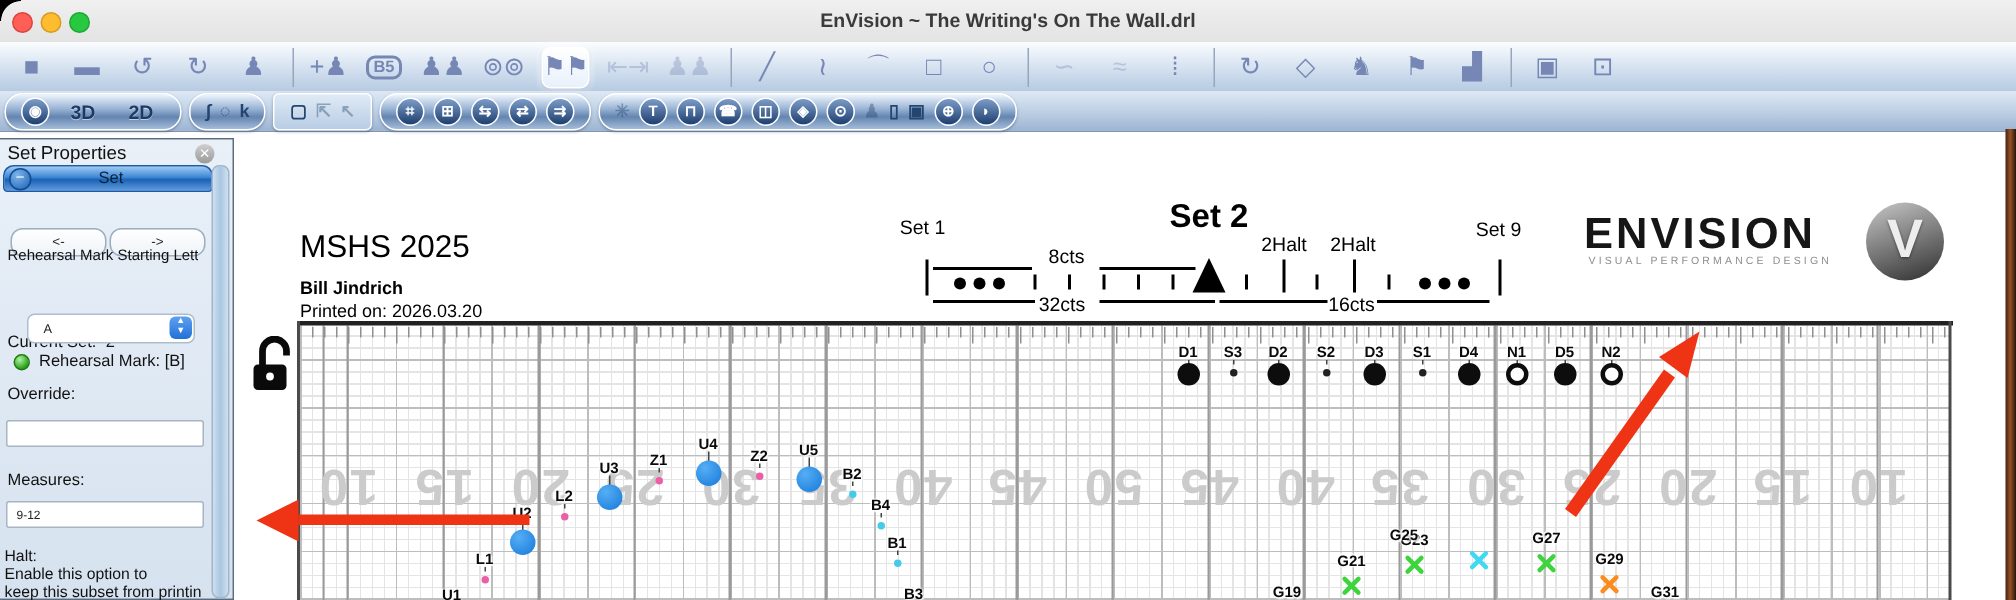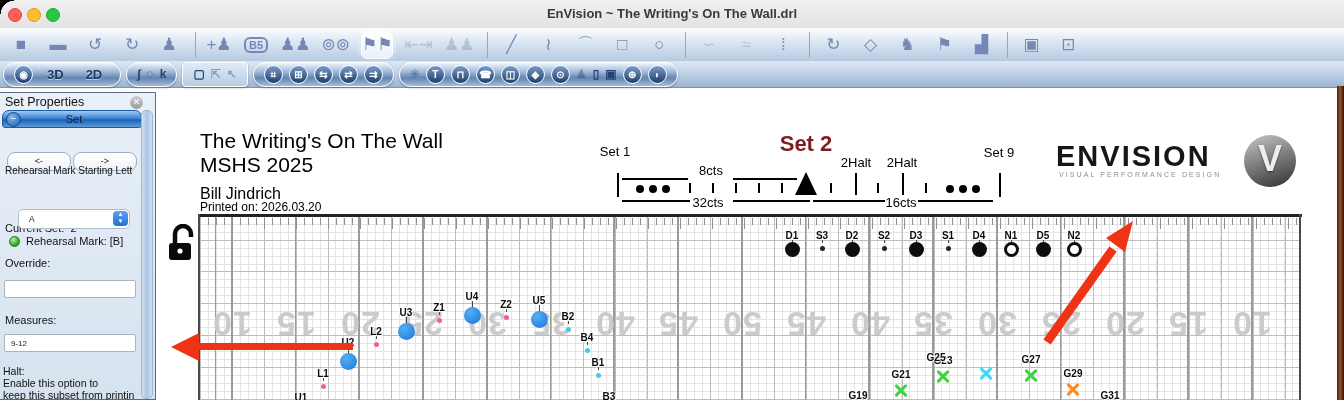--- a/index.html
+++ b/index.html
@@ -82,21 +82,21 @@
   .logo-badge{position:absolute;left:1244px;top:135px;width:52px;height:52px;border-radius:50%;
     background:linear-gradient(160deg,#c8c8c8,#8a8a8a 40%,#2e2e2e);display:flex;align-items:center;justify-content:center;}
   .logo-badge span{color:#ededed;font-size:36px;font-weight:bold;transform:translateY(-2px);
     text-shadow:0 1px 2px rgba(0,0,0,.5);}
   .mm-label{position:absolute;left:1056px;top:189px;width:185px;text-align:center;
     font-size:12.5px;font-weight:bold;color:#000;}
 
   
   .tlb{position:absolute;background:#000;}
   .tl-text{position:absolute;font-size:13px;color:#000;text-align:center;width:60px;}
-  .tl-set2{position:absolute;font-size:22px;font-weight:bold;color:#7f1d1d;text-align:center;width:100px;}
+  .tl-set2{position:absolute;font-size:22px;font-weight:bold;color:#000000;text-align:center;width:100px;}
 
   
   .field{position:absolute;left:200px;top:217px;width:1100px;height:183px;
     background-image:
       repeating-linear-gradient(90deg,#9a9a9a 0 1.6px,transparent 1.6px 63.75px),
       repeating-linear-gradient(90deg,#bdbdbd 0 1px,transparent 1px 31.9px),
       repeating-linear-gradient(0deg,#bdbdbd 0 1px,transparent 1px 31.9px),
       repeating-linear-gradient(90deg,#e4e4e4 0 1px,transparent 1px 7.97px),
       repeating-linear-gradient(0deg,#e4e4e4 0 1px,transparent 1px 7.97px);
     background-position:31px 0,0 0,0 0,0 0,0 0;}
@@ -340,23 +340,22 @@
     <div class="p-row" style="top:164px;">Override:</div>
     <input class="p-input" style="top: 187px;" value="">
     <div class="p-row" style="top:221px;">Measures:</div>
     <input class="p-input" style="top: 241px;" value="9-12">
     <div class="p-help" style="top:272px;">Halt:</div>
     <div class="p-help" style="top:284px;">Enable this option to</div>
     <div class="p-help" style="top:296px;">keep this subset from printin</div>
     <div class="p-scroll"></div>
   </div>
 
-  <div class="hdr" style="left:200px;top:129px;font-size:21px;">The Writing's On The Wall</div>
   <div class="hdr" style="left:200px;top:153px;font-size:21px;">MSHS 2025</div>
-  <div class="hdr" style="left:200px;top:185px;font-size:16px;">Bill Jindrich</div>
+  <div class="hdr" style="left:200px;top:185px;font-size:12px;font-weight:bold;">Bill Jindrich</div>
   <div class="hdr" style="left:200px;top:200px;font-size:12px;">Printed on: 2026.03.20</div>
 
   <div>
     <div class="tl-text" style="left:585px;top:144px;">Set 1</div>
     <div class="tl-set2" style="left:756px;top:131px;">Set 2</div>
     <div class="tl-text" style="left:969px;top:145px;">Set 9</div>
     <div class="tl-text" style="left:826px;top:155px;">2Halt</div>
     <div class="tl-text" style="left:872px;top:155px;">2Halt</div>
     <div class="tl-text" style="left:681px;top:163px;">8cts</div>
     <div class="tl-text" style="left:678px;top:195px;">32cts</div>

